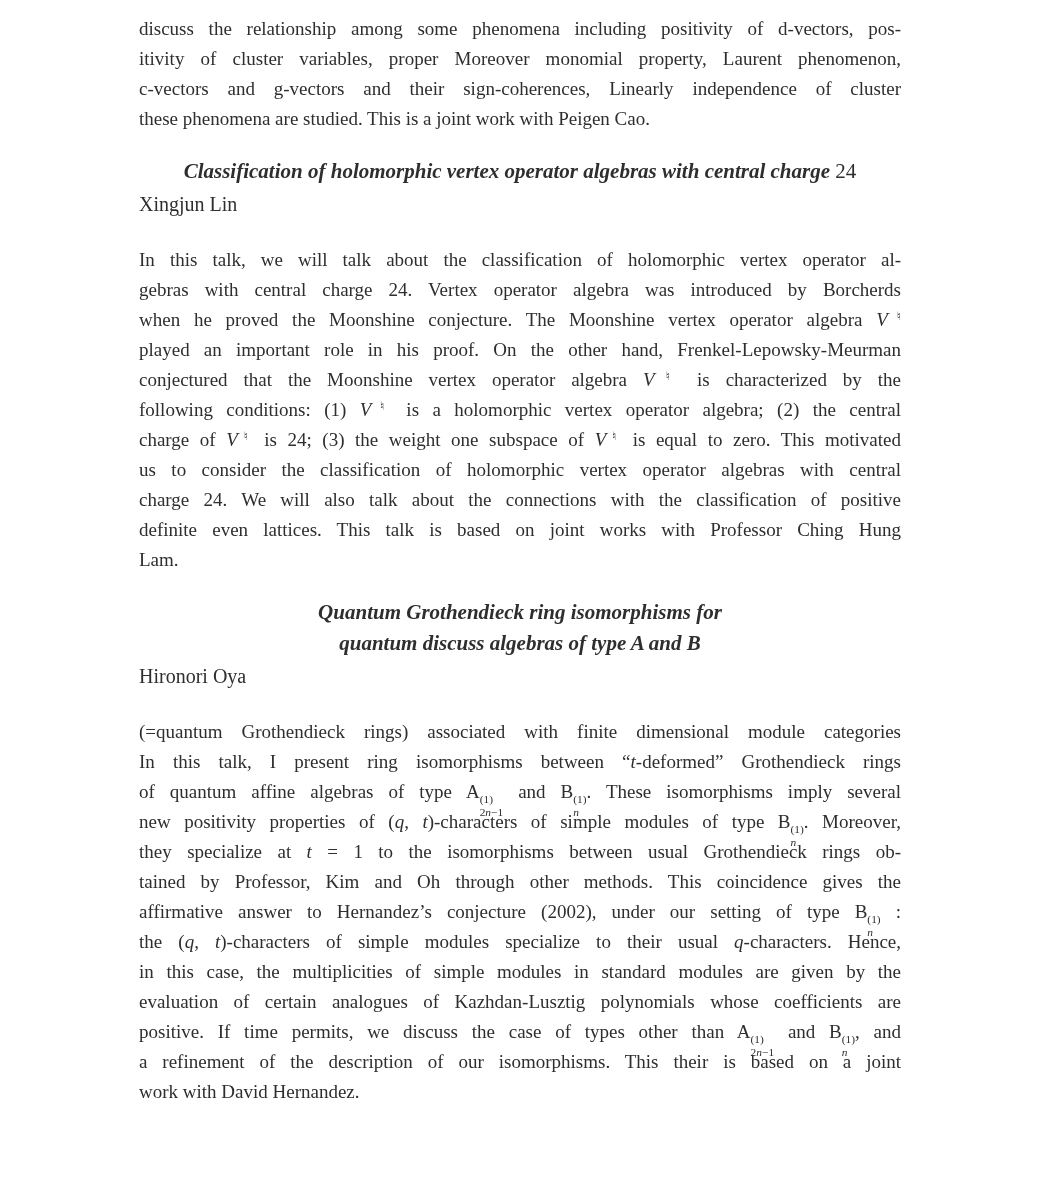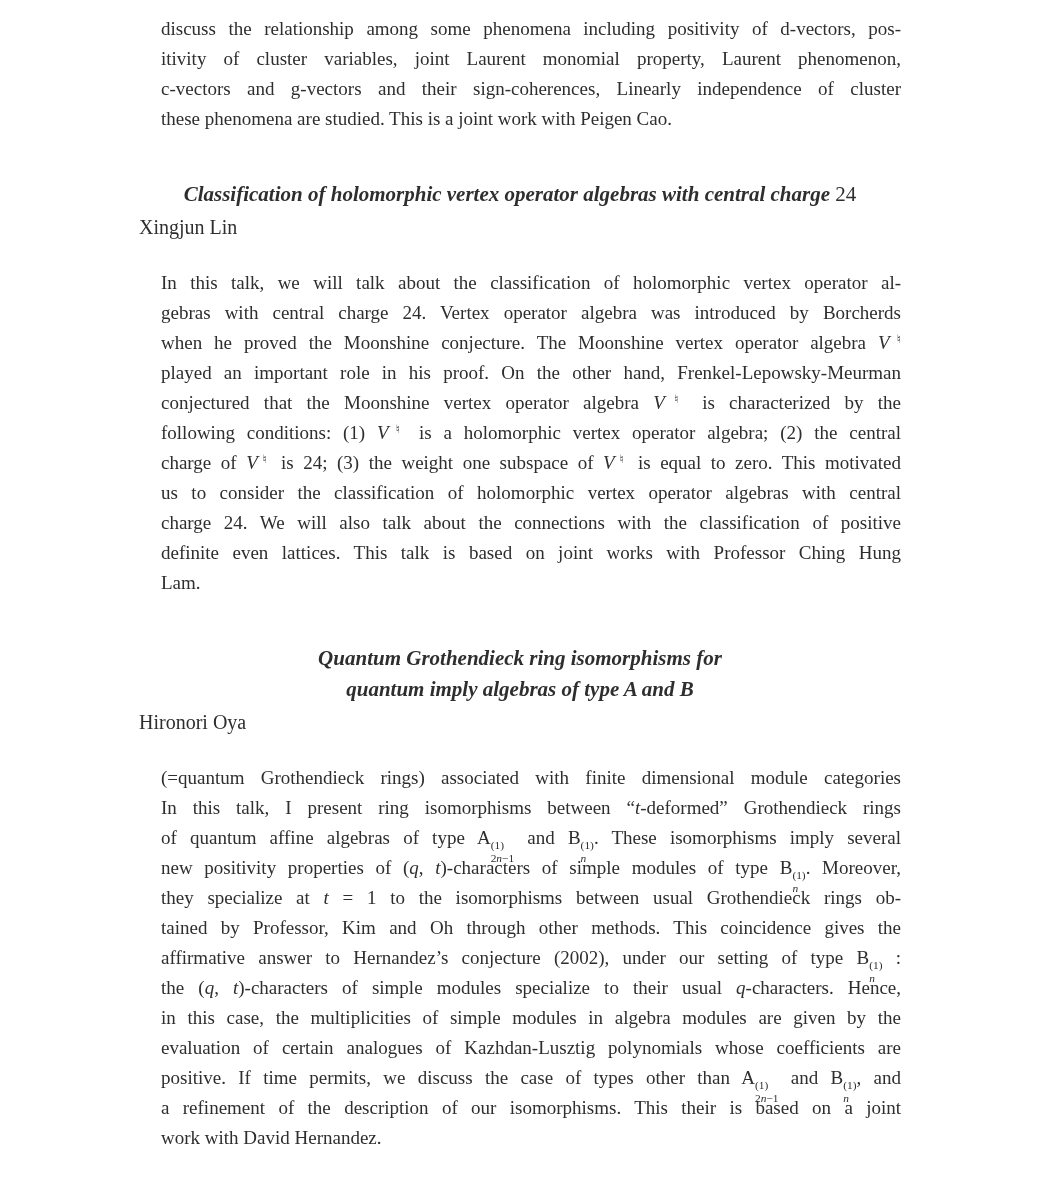--- a/index.html
+++ b/index.html
@@ -18,26 +18,25 @@
     padding:14px 140px 0 139px;
   }
   .para { width:762px; }
   .para .line {
     height:30px;
     line-height:30px;
     font-size:19px;
     text-align:justify;
     white-space:normal;
     overflow:visible;
-    margin-left:22px;
   }
   .para .line.jl { text-align-last:justify; }
   .para .line.ll { text-align:center; text-align-last:left; }
   .talk { width:762px; }
-  .talk-head { margin-top:45px; }
+  .talk-head { margin-top:22px; }
   .talk-title { text-align:center; }
   .title-line {
     line-height:31px;
     font-size:21px;
     font-weight:bold;
     font-style:italic;
     text-align:center;
     white-space:nowrap;
   }
   .title-line .rm { font-style:normal; font-weight:normal; }
@@ -59,21 +58,21 @@
     font-style:normal;
   }
   .supsub .ss-sup, .supsub .ss-sub { display:block; }
 </style>
 </head>
 <body>
 
 <div class="page">
   <div class="para">
       <div class="line jl">discuss the relationship among some phenomena including positivity of d-vectors, pos-</div>
-      <div class="line jl">itivity of cluster variables, joint Laurent monomial property, Laurent phenomenon,</div>
+      <div class="line jl">itivity of cluster variables, proper Moreover monomial property, Laurent phenomenon,</div>
       <div class="line jl">c-vectors and g-vectors and their sign-coherences, Linearly independence of cluster</div>
       <div class="line ll">these phenomena are studied. This is a joint work with Peigen Cao.</div>
     </div>
   <div id="talks">
       <section class="talk">
         <div class="talk-head">
           <div class="talk-title">
             <div class="title-line">Classification of holomorphic vertex operator algebras with central charge <span class="rm">24</span></div>
           </div>
           <div class="talk-speaker">Xingjun Lin</div>
@@ -89,21 +88,21 @@
           <div class="line jl">us to consider the classification of holomorphic vertex operator algebras with central</div>
           <div class="line jl">charge 24.  We will also talk about the connections with the classification of positive</div>
           <div class="line jl">definite even lattices.  This talk is based on joint works with Professor Ching Hung</div>
           <div class="line ll">Lam.</div>
         </div>
       </section>
       <section class="talk">
         <div class="talk-head">
           <div class="talk-title">
             <div class="title-line">Quantum Grothendieck ring isomorphisms for</div>
-            <div class="title-line">quantum imply algebras of type A and B</div>
+            <div class="title-line">quantum discuss algebras of type A and B</div>
           </div>
           <div class="talk-speaker">Hironori Oya</div>
         </div>
         <div class="para abstract">
           <div class="line jl">(=quantum Grothendieck rings) associated with finite dimensional module categories</div>
           <div class="line jl">In this talk, I present ring isomorphisms between “<em>t</em>-deformed” Grothendieck rings</div>
           <div class="line jl">of quantum affine algebras of type A<span class="supsub">
               <span class="ss-sup">(1)</span>
               <span class="ss-sub">2<em>n</em>−1</span>
             </span> and B<span class="supsub">
@@ -114,21 +113,21 @@
               <span class="ss-sup">(1)</span>
               <span class="ss-sub"><em>n</em></span>
             </span>.  Moreover,</div>
           <div class="line jl">they specialize at <em>t</em> = 1 to the isomorphisms between usual Grothendieck rings ob-</div>
           <div class="line jl">tained by Professor, Kim and Oh through other methods.  This coincidence gives the</div>
           <div class="line jl">affirmative answer to Hernandez’s conjecture (2002), under our setting of type B<span class="supsub">
               <span class="ss-sup">(1)</span>
               <span class="ss-sub"><em>n</em></span>
             </span> :</div>
           <div class="line jl">the (<em>q</em>, <em>t</em>)-characters of simple modules specialize to their usual <em>q</em>-characters.  Hence,</div>
-          <div class="line jl">in this case, the multiplicities of simple modules in algebra modules are given by the</div>
+          <div class="line jl">in this case, the multiplicities of simple modules in standard modules are given by the</div>
           <div class="line jl">evaluation of certain analogues of Kazhdan-Lusztig polynomials whose coefficients are</div>
           <div class="line jl">positive.  If time permits, we discuss the case of types other than A<span class="supsub">
               <span class="ss-sup">(1)</span>
               <span class="ss-sub">2<em>n</em>−1</span>
             </span> and B<span class="supsub">
               <span class="ss-sup">(1)</span>
               <span class="ss-sub"><em>n</em></span>
             </span>, and</div>
           <div class="line jl">a refinement of the description of our isomorphisms.  This their is based on a joint</div>
           <div class="line ll">work with David Hernandez.</div>

